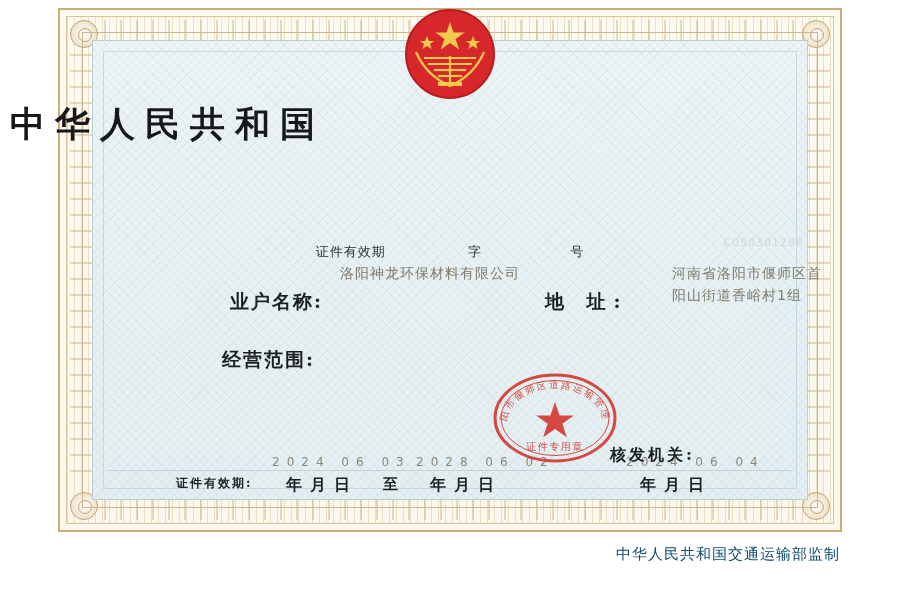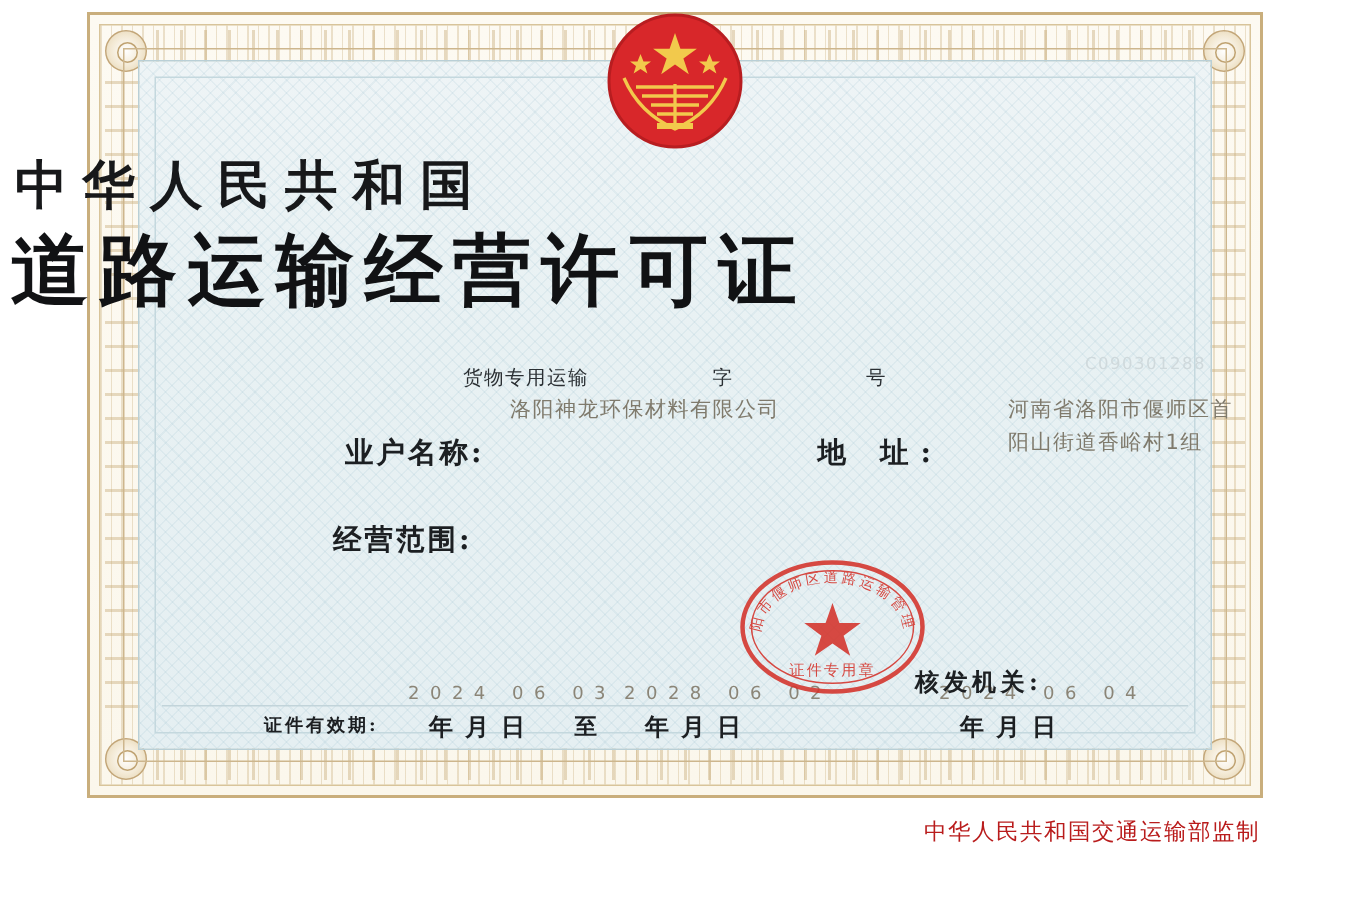--- a/index.html
+++ b/index.html
@@ -319,21 +319,21 @@
     z-index: 3;
   }
 
   
   .footer {
     position: absolute;
     right: 60px;
     top: 545px;
     font-family: "DejaVu Serif", "Liberation Serif", serif;
     font-size: 15px;
-    color: #b91c1c;
+    color: #0c4a6e;
     letter-spacing: 1px;
   }
 </style>
 </head>
 <body>
 
 <div class="cert-root">
 
   <div class="outer-frame">
     <div class="frame-band"></div>
@@ -368,25 +368,24 @@
         <path d="M44 74 H68"></path>
         <path d="M56 54 V80"></path>
         <path d="M22 50 C28 64, 38 76, 56 84 C74 76, 84 64, 90 50"></path>
       </g>
       <rect x="44" y="80" width="24" height="4" fill="#f2c94c"></rect>
     </svg>
   </div>
 
   <div class="title-block">
     <div class="title-main">中华人民共和国</div>
-    <div class="title-sub">道路运输经营许可证</div>
   </div>
 
   <div class="serial-row">
-    <span class="seg">货物专用运输</span>
+    <span class="seg">证件有效期</span>
     <span class="gap-wide"></span>
     <span class="seg">字</span>
     <span class="gap-mid"></span>
     <span class="seg">号</span>
   </div>
   <div class="watermark-code">C090301288</div>
 
   <div class="field-label lbl-name">业户名称:</div>
   <div class="field-value val-name">洛阳神龙环保材料有限公司</div>
 

